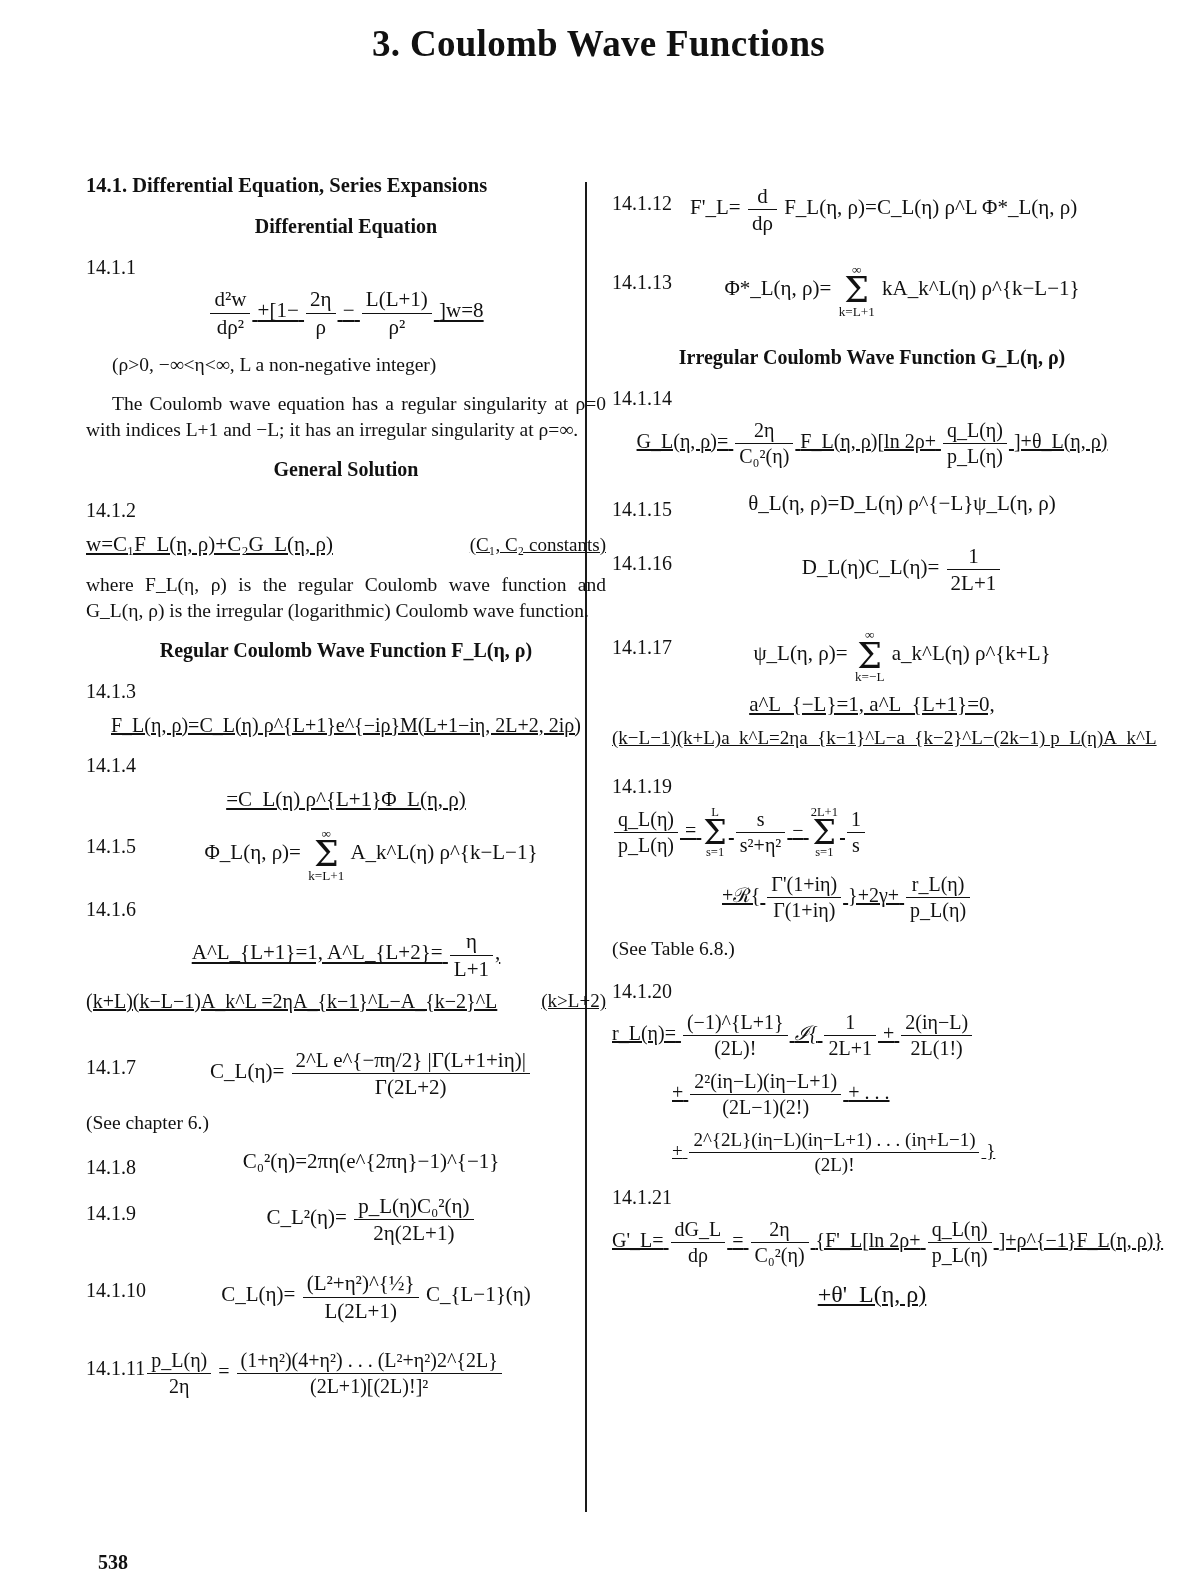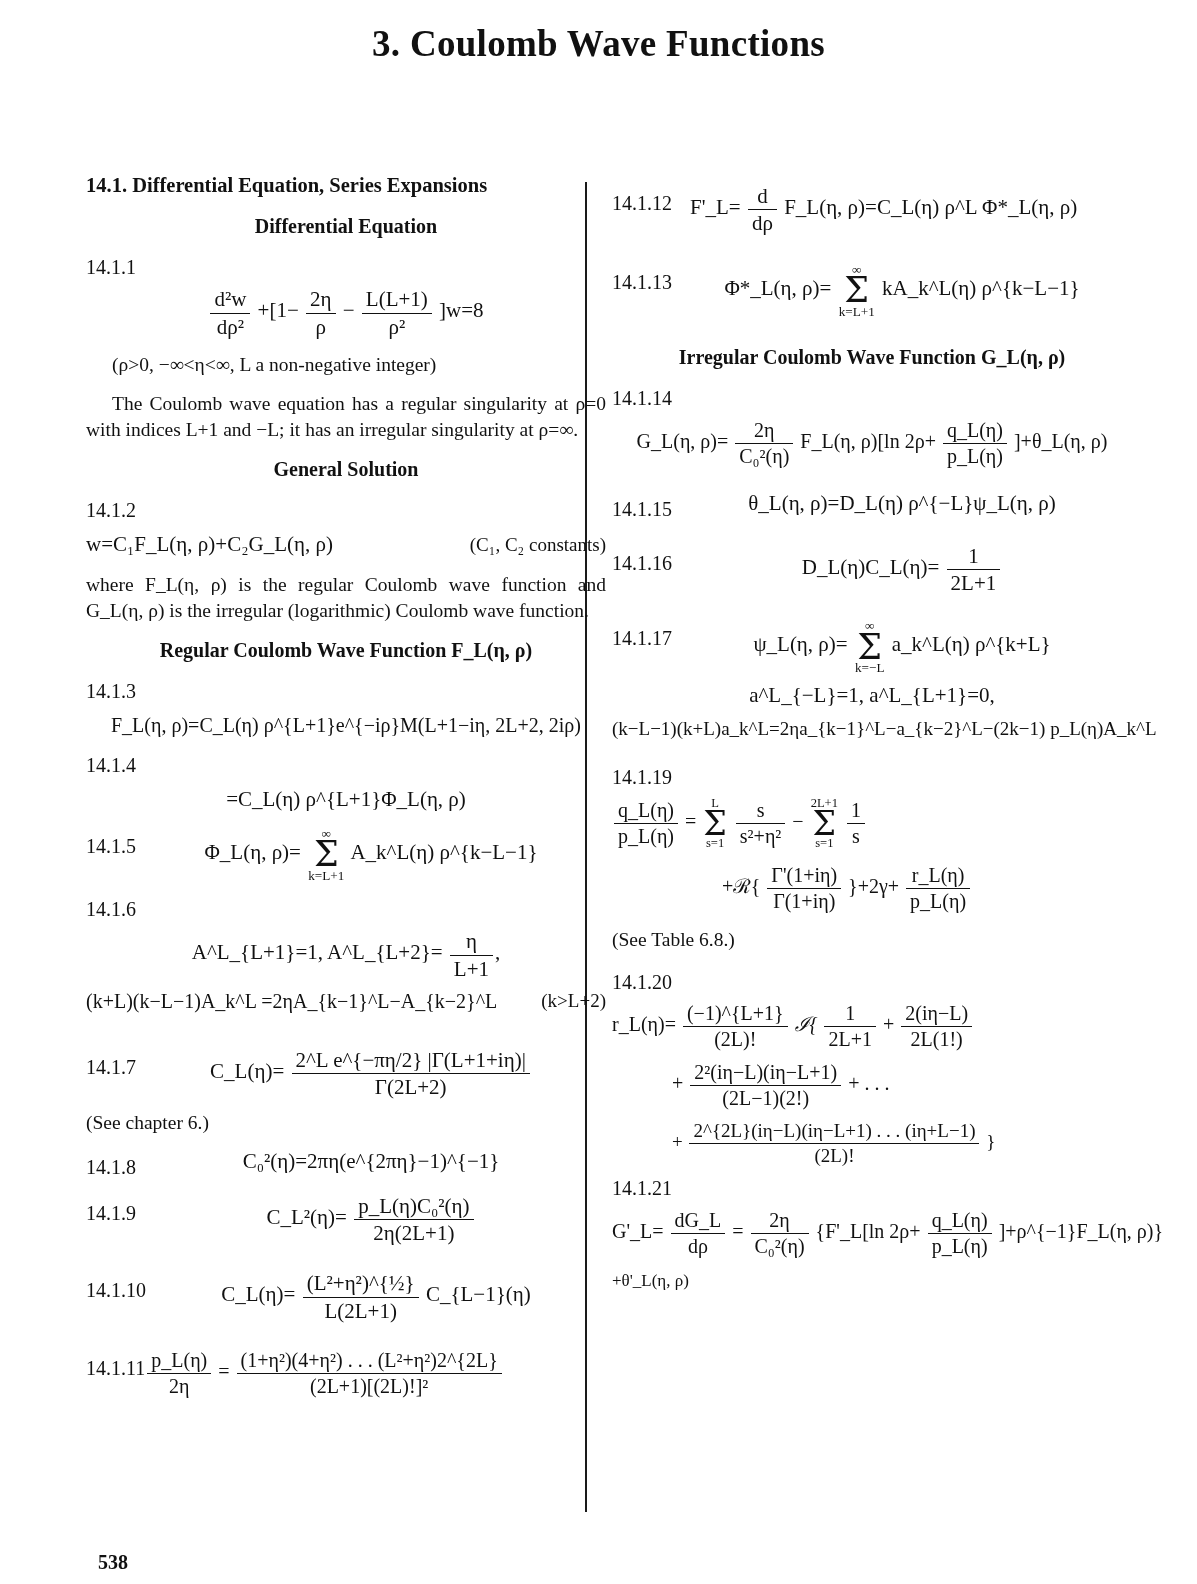--- a/index.html
+++ b/index.html
@@ -77,20 +77,21 @@
     margin: 13px 0 0 0;
     text-align: justify;
     text-indent: 26px;
   }
   .para.noindent { text-indent: 0; }
   .formula {
     text-align: center;
     margin: 7px 0 7px 0;
     font-size: 21px;
     white-space: nowrap;
+    text-decoration: underline;
   }
   .formula.left { text-align: left; }
   .row {
     display: flex;
     align-items: flex-start;
     margin: 13px 0 0 0;
   }
   .row .eqnum {
     margin: 0;
     flex: 0 0 auto;
@@ -288,21 +289,21 @@
       </div>
 
       <div class="row" style="margin-top:22px;">
         <div class="eqnum">14.1.16</div>
         <div class="body">
           <span>D_L(η)C_L(η)=</span>
           <span class="frac"><span class="num">1</span><span class="den">2L+1</span></span>
         </div>
       </div>
 
-      <div class="row" style="margin-top:24px;">
+      <div class="row" style="margin-top:33px;">
         <div class="eqnum">14.1.17</div>
         <div class="body">
           <span>ψ_L(η, ρ)=</span>
           <span class="sum"><span class="top">∞</span><span class="sig">Σ</span><span class="bot">k=−L</span></span>
           <span>a_k^L(η) ρ^{k+L}</span>
         </div>
       </div>
 
       <div class="formula">a^L_{−L}=1,   a^L_{L+1}=0,</div>
       <div class="formula" style="font-size:19px;">(k−L−1)(k+L)a_k^L=2ηa_{k−1}^L−a_{k−2}^L−(2k−1) p_L(η)A_k^L</div>
@@ -349,19 +350,19 @@
       <div class="eqnum" style="margin-top:8px;">14.1.21</div>
       <div class="formula left" style="font-size:20px;">
         <span>G'_L=</span>
         <span class="frac"><span class="num">dG_L</span><span class="den">dρ</span></span>
         <span>=</span>
         <span class="frac"><span class="num">2η</span><span class="den">C₀²(η)</span></span>
         <span>{F'_L[ln 2ρ+</span>
         <span class="frac"><span class="num">q_L(η)</span><span class="den">p_L(η)</span></span>
         <span>]+ρ^{−1}F_L(η, ρ)}</span>
       </div>
-      <div class="formula" style="text-align:left;font-size:17px;margin-top:12px;">+θ'_L(η, ρ)</div>
+      <div class="formula" style="text-align:center;font-size:24px;margin-top:12px;">+θ'_L(η, ρ)</div>
 
     </div>
   </div>
 
   <div class="pagenum">538</div>
 </div>
 
 </body></html>

